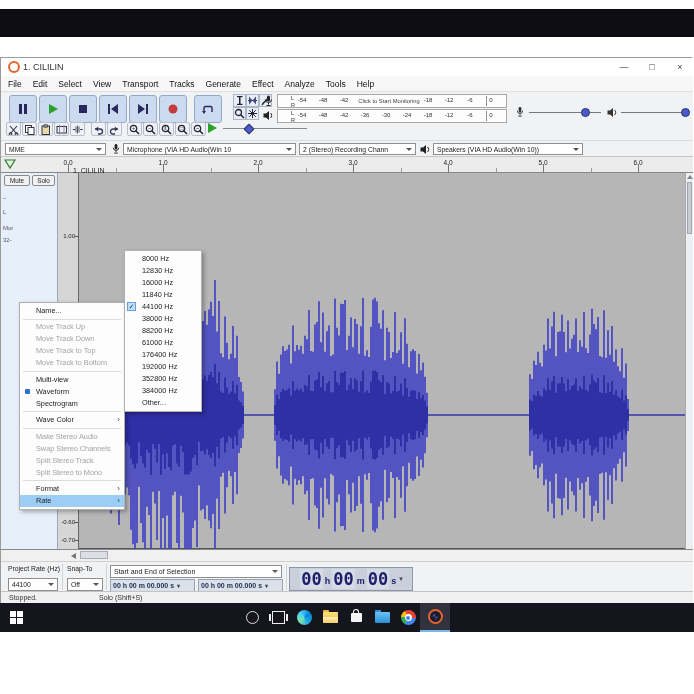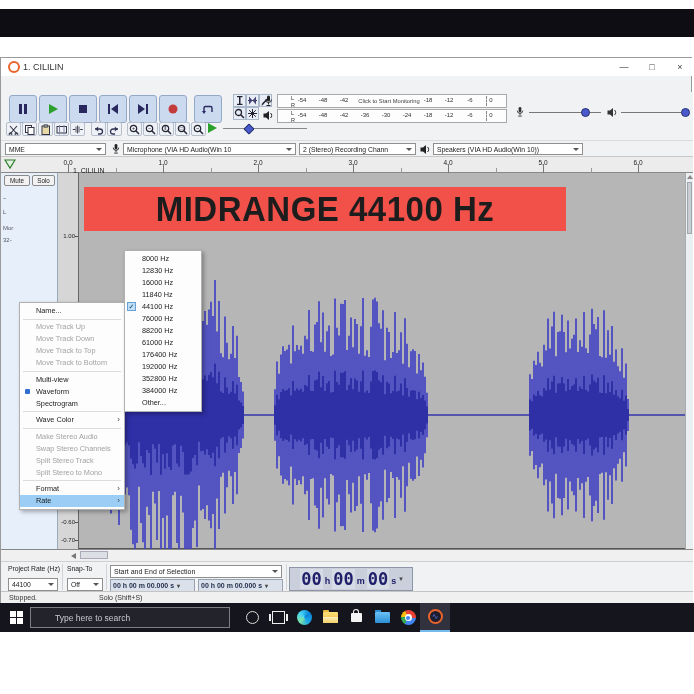--- a/index.html
+++ b/index.html
@@ -84,20 +84,33 @@
   <div id="app-window">
 
     <div id="titlebar">
       <div class="abs" style="left:7px;top:3px;width:12px;height:12px;border-radius:50%;border:2px solid #e8642c;box-sizing:border-box;background:#fff;"></div>
       <div id="title-text">1. CILILIN</div>
       <div class="win-ctl" style="right:58px;">—</div>
       <div class="win-ctl" style="right:30px;">□</div>
       <div class="win-ctl" style="right:2px;">×</div>
     </div>
 
+    <div id="menubar">
+        <div class="mb-item">File</div>
+        <div class="mb-item">Edit</div>
+        <div class="mb-item">Select</div>
+        <div class="mb-item">View</div>
+        <div class="mb-item">Transport</div>
+        <div class="mb-item">Tracks</div>
+        <div class="mb-item">Generate</div>
+        <div class="mb-item">Effect</div>
+        <div class="mb-item">Analyze</div>
+        <div class="mb-item">Tools</div>
+        <div class="mb-item">Help</div>
+      </div>
 
     <div id="toolbar1">
       <div id="transport">
           <div class="tb-btn" style="left: 8px; top: 3px;">
             <svg width="16" height="16" viewBox="0 0 16 16">
               <rect x="4" y="3" width="3" height="10" fill="#28285e"></rect>
               <rect x="9" y="3" width="3" height="10" fill="#28285e"></rect>
             </svg>
           </div>
           <div class="tb-btn" style="left: 38px; top: 3px;">
@@ -789,23 +802,20 @@
           <line x1="541" y1="225.36908985101635" x2="541" y2="258.6309101489837" stroke="#2f2fa6" stroke-width="2"></line>
           <line x1="543" y1="175.26613379532606" x2="543" y2="308.733866204674" stroke="#4343c4" stroke-width="1.7"></line>
           <line x1="543" y1="216.6411308422239" x2="543" y2="267.3588691577761" stroke="#2f2fa6" stroke-width="2"></line>
           <line x1="545" y1="204.7817519870556" x2="545" y2="279.2182480129444" stroke="#4343c4" stroke-width="1.7"></line>
           <line x1="545" y1="227.85706575508112" x2="545" y2="256.1429342449189" stroke="#2f2fa6" stroke-width="2"></line>
           <line x1="547" y1="190.45664563895048" x2="547" y2="293.5433543610495" stroke="#4343c4" stroke-width="1.7"></line>
           <line x1="547" y1="222.41352534280117" x2="547" y2="261.58647465719883" stroke="#2f2fa6" stroke-width="2"></line>
           <line x1="549" y1="226.04353301540232" x2="549" y2="257.9564669845977" stroke="#4343c4" stroke-width="1.7"></line>
           <line x1="549" y1="235.9365425458529" x2="549" y2="248.0634574541471" stroke="#2f2fa6" stroke-width="2"></line>
         </svg>
-      <div id="banner" style="background: rgb(242, 81, 74);">
-          <span>MIDRANGE 44100 Hz</span>
-        </div>
       <div id="track-name">1. CILILIN</div>
 
       <div id="track-panel">
         <div class="tiny-btn" style="left:3px;top:2px;width:26px;">Mute</div>
         <div class="tiny-btn" style="left:31px;top:2px;width:23px;">Solo</div>
         <div id="panel-fragments">
             <div style="position: absolute; left: 2px; top: 22px; font-size: 6px; color: rgb(85, 85, 102);">−</div>
             <div style="position: absolute; left: 2px; top: 36px; font-size: 6px; color: rgb(85, 85, 102);">L</div>
             <div style="position: absolute; left: 2px; top: 52px; font-size: 6px; color: rgb(85, 85, 102);">Mor</div>
             <div style="position: absolute; left: 2px; top: 64px; font-size: 6px; color: rgb(85, 85, 102);">32-</div>
@@ -862,21 +872,21 @@
           <div class="msep"></div>
           <div class="mi">Format<span class="arrow">›</span></div>
           <div class="mi highlight">Rate<span class="arrow">›</span></div>
         </div>
       <div id="rate-submenu">
           <div class="smi">8000 Hz</div>
           <div class="smi">12830 Hz</div>
           <div class="smi">16000 Hz</div>
           <div class="smi">11840 Hz</div>
           <div class="smi">44100 Hz<span class="chk">✓</span></div>
-          <div class="smi">76000 Hz</div>
+          <div class="smi">38000 Hz</div>
           <div class="smi">88200 Hz</div>
           <div class="smi">61000 Hz</div>
           <div class="smi">176400 Hz</div>
           <div class="smi">192000 Hz</div>
           <div class="smi">352800 Hz</div>
           <div class="smi">384000 Hz</div>
           <div class="smi">Other...</div>
         </div>
     </div>
 
@@ -931,24 +941,20 @@
 
   <div id="taskbar">
     <div class="tb-icon" style="left:2px;">
       <div style="position:relative;width:13px;height:13px;">
         <div style="position:absolute;left:0;top:0;width:6px;height:6px;background:#fff;"></div>
         <div style="position:absolute;left:7px;top:0;width:6px;height:6px;background:#fff;"></div>
         <div style="position:absolute;left:0;top:7px;width:6px;height:6px;background:#fff;"></div>
         <div style="position:absolute;left:7px;top:7px;width:6px;height:6px;background:#fff;"></div>
       </div>
     </div>
-    <div id="search-box">
-
-      <span>Type here to search</span>
-    </div>
     <div class="tb-icon" style="left:238px;">
         <div style="width:11px;height:11px;border:1.5px solid #ddd;border-radius:50%;"></div>
       </div>
     <div class="tb-icon" style="left:264px;">
         <div style="width:11px;height:11px;border:1.2px solid #eee;position:relative;">
           <div style="position:absolute;left:-4px;top:2px;width:2px;height:7px;background:#eee;"></div>
           <div style="position:absolute;right:-4px;top:2px;width:2px;height:7px;background:#eee;"></div>
         </div>
       </div>
     <div class="tb-icon" style="left:290px;">

